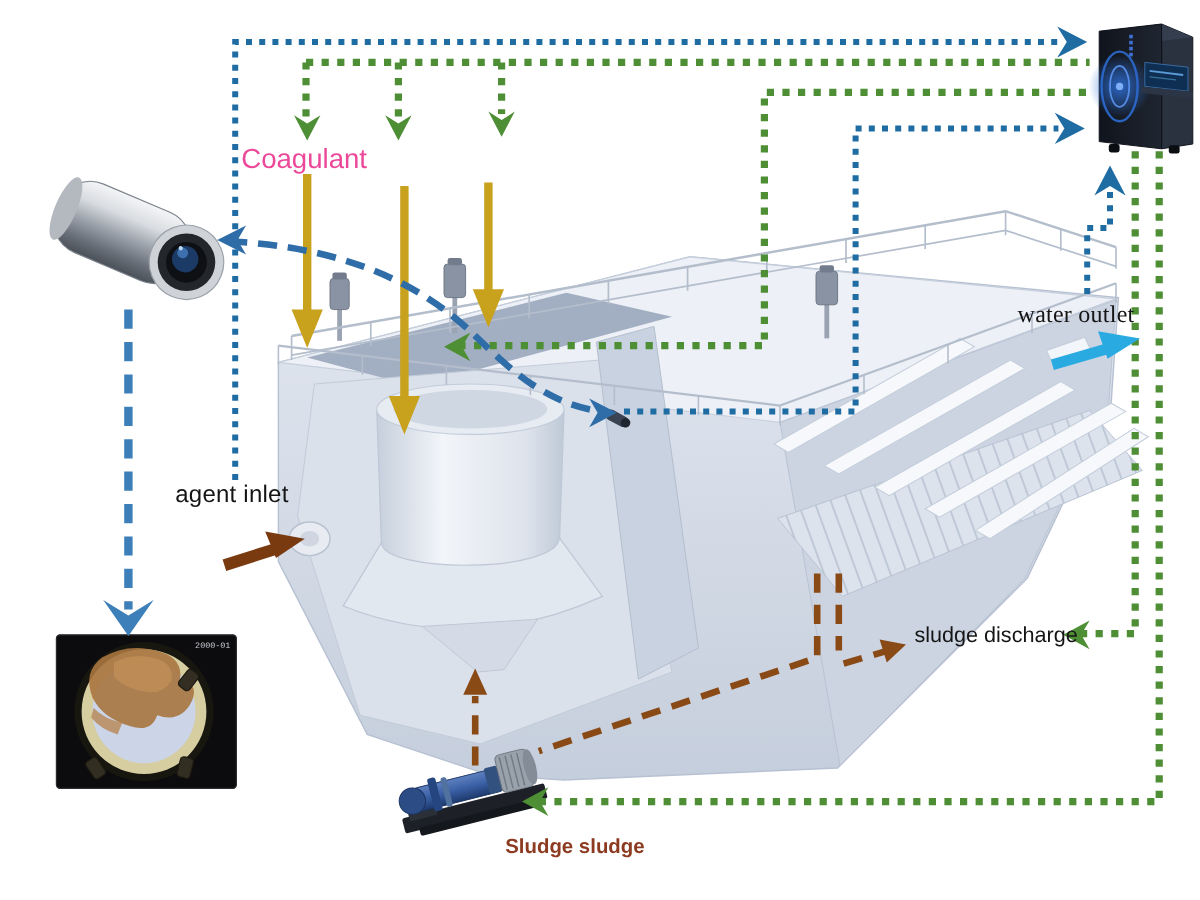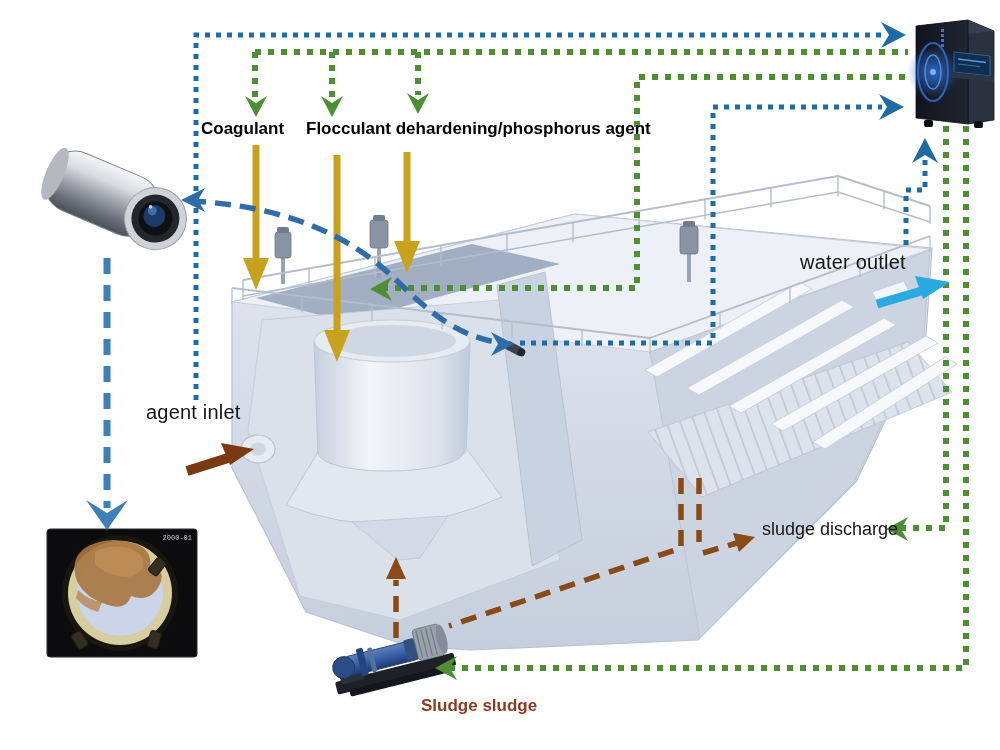--- a/index.html
+++ b/index.html
@@ -2,21 +2,21 @@
 <html><head>
 <meta charset="utf-8">
 <style>
   html,body{margin:0;padding:0;background:#ffffff;}
   #stage{
     position:relative;width:1000px;height:750px;background:#ffffff;overflow:hidden;
     font-family:"Liberation Sans",sans-serif;
   }
   #diagram{position:absolute;left:0;top:0;}
   .lbl{position:absolute;white-space:nowrap;line-height:1.1;}
-  .lbl-dose{color:#000000;font-weight:bold;font-size:17px;}
+  .lbl-dose{color:#ec4899;font-weight:normal;font-size:23px;}
   .lbl-water{color:#151515;font-size:20px;font-weight:500;letter-spacing:.2px;}
   .lbl-sludge-discharge{color:#151515;font-size:18px;font-weight:500;}
   .lbl-sludge-return{color:#8c3b20;font-weight:bold;font-size:17px;}
 </style>
 </head>
 <body>
 
 <div id="stage">
 
 <svg id="diagram" width="1000" height="750" viewBox="0 0 1000 750">
@@ -291,19 +291,18 @@
       <line x1="958" y1="59" x2="986" y2="62.5" stroke="#5b9bd8" stroke-width="1.5"></line>
       <line x1="958" y1="64" x2="980" y2="66.5" stroke="#39729f" stroke-width="1"></line>
       <polygon points="951,72 994,76.5 994,82 951,77.5" fill="#2c3545"></polygon>
     </g>
     <rect x="924" y="120" width="9" height="7" rx="2" fill="#0a0d12"></rect>
     <rect x="974" y="121" width="9" height="7" rx="2" fill="#0a0d12"></rect>
   </g>
 </svg>
 
 <div class="lbl lbl-dose" style="left:201px;top:120px;">Coagulant</div>
-<div class="lbl lbl-dose" style="left:306px;top:120px;">Flocculant dehardening/phosphorus agent</div>
 <div class="lbl lbl-water" style="left:146px;top:401px;">agent inlet</div>
-<div class="lbl lbl-water" style="left:800px;top:251px;">water outlet</div>
+<div class="lbl lbl-water" style="left:848px;top:251px;font-family:Liberation Serif, serif;">water outlet</div>
 <div class="lbl lbl-sludge-discharge" style="left:762px;top:520px;">sludge discharge</div>
 <div class="lbl lbl-sludge-return" style="left:421px;top:697px;">Sludge sludge</div>
 
 </div>
 
 </body></html>

